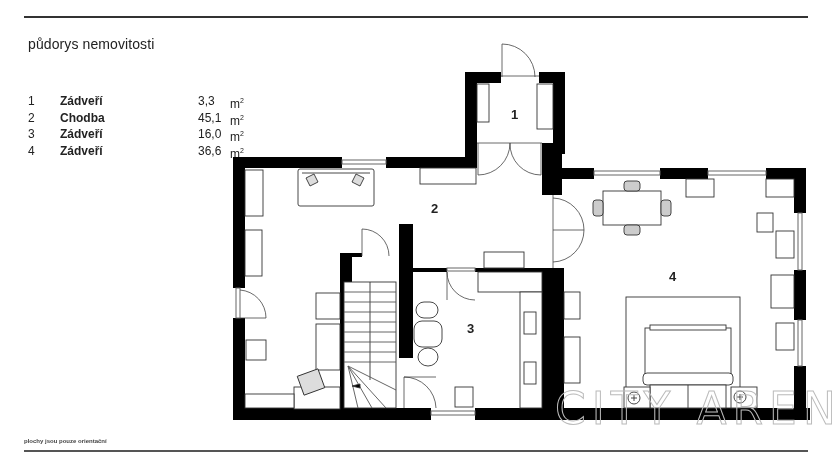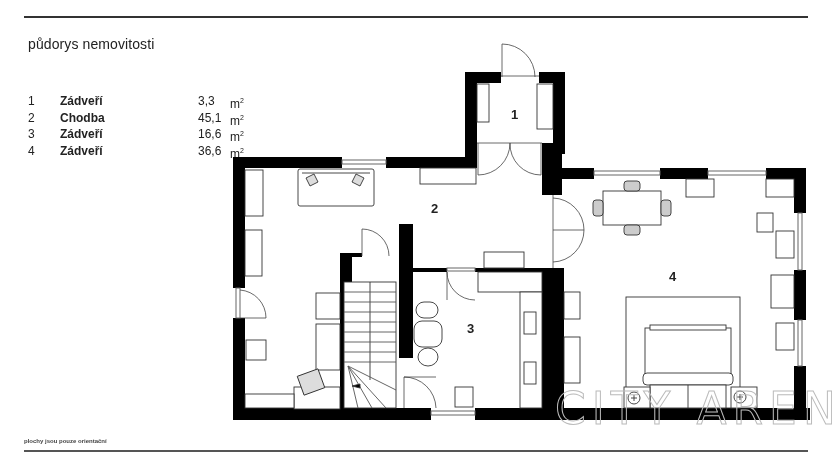--- a/index.html
+++ b/index.html
@@ -36,21 +36,21 @@
   </div>
   <div class="row">
     <span class="num">2</span>
     <span class="name">Chodba</span>
     <span class="area">45,1</span>
     <span class="unit"><span>m</span><sup>2</sup></span>
   </div>
   <div class="row">
     <span class="num">3</span>
     <span class="name">Zádveří</span>
-    <span class="area">16,6</span>
+    <span class="area">16,0</span>
     <span class="unit"><span>m</span><sup>2</sup></span>
   </div>
   <div class="row">
     <span class="num">4</span>
     <span class="name">Zádveří</span>
     <span class="area">36,6</span>
     <span class="unit"><span>m</span><sup>2</sup></span>
   </div>
 </div>
 

